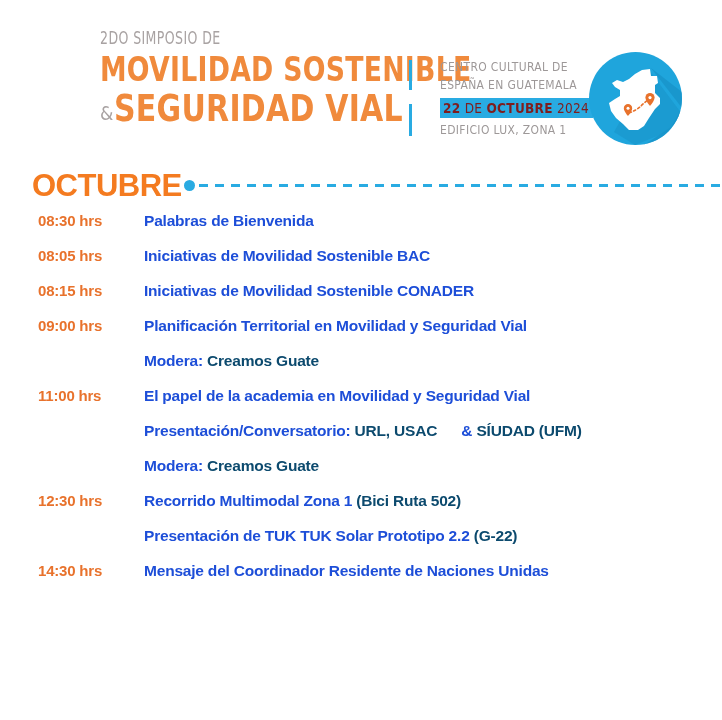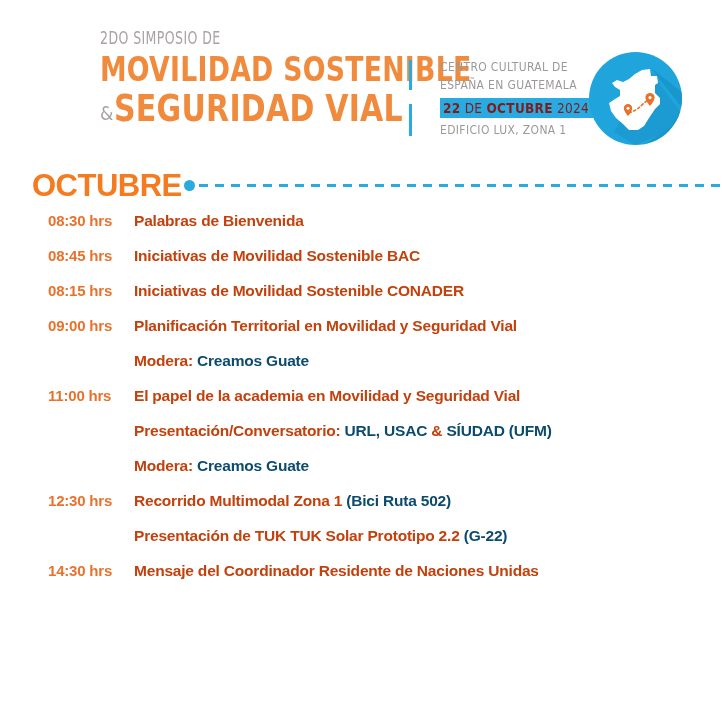--- a/index.html
+++ b/index.html
@@ -175,21 +175,21 @@
     background-image: repeating-linear-gradient(
       to right,
       #29ABE2 0px, #29ABE2 9px,
       rgba(0,0,0,0) 9px, rgba(0,0,0,0) 16px
     );
   }
 
   
   .agenda-list {
     position: absolute;
-    left: 18px;
+    left: 8px;
     top: 212px;
     width: 585px;
   }
 
   .agenda-row {
     display: flex;
     align-items: baseline;
     height: 35px;
   }
 
@@ -207,21 +207,21 @@
   .row-desc {
     flex: 1 1 auto;
     font-size: 15.5px;
     font-weight: 700;
     color: #1B63B0;
     letter-spacing: -0.2px;
     white-space: nowrap;
   }
 
   .row-desc .accent { color: #0c4a6e; }
-  .row-desc .blue   { color: #c2410c; }
+  .row-desc .blue   { color: #1d4ed8; margin-left: 20px; }
 </style>
 </head>
 <body>
 
 <div class="page">
 
   <div class="header">
 
     <div class="logo-block">
       <div class="kicker">2DO SIMPOSIO DE</div>
@@ -271,21 +271,21 @@
     <span class="agenda-dot"></span>
     <span class="agenda-dash"></span>
   </div>
 
   <div class="agenda-list" id="agenda-list">
       <div class="agenda-row">
         <div class="row-time">08:30 hrs</div>
         <div class="row-desc"><span class="blue">Palabras de Bienvenida</span></div>
       </div>
       <div class="agenda-row">
-        <div class="row-time">08:45 hrs</div>
+        <div class="row-time">08:05 hrs</div>
         <div class="row-desc"><span class="blue">Iniciativas de Movilidad Sostenible BAC</span></div>
       </div>
       <div class="agenda-row">
         <div class="row-time">08:15 hrs</div>
         <div class="row-desc"><span class="blue">Iniciativas de Movilidad Sostenible CONADER</span></div>
       </div>
       <div class="agenda-row">
         <div class="row-time">09:00 hrs</div>
         <div class="row-desc"><span class="blue">Planificación Territorial en Movilidad y Seguridad Vial</span></div>
       </div>

